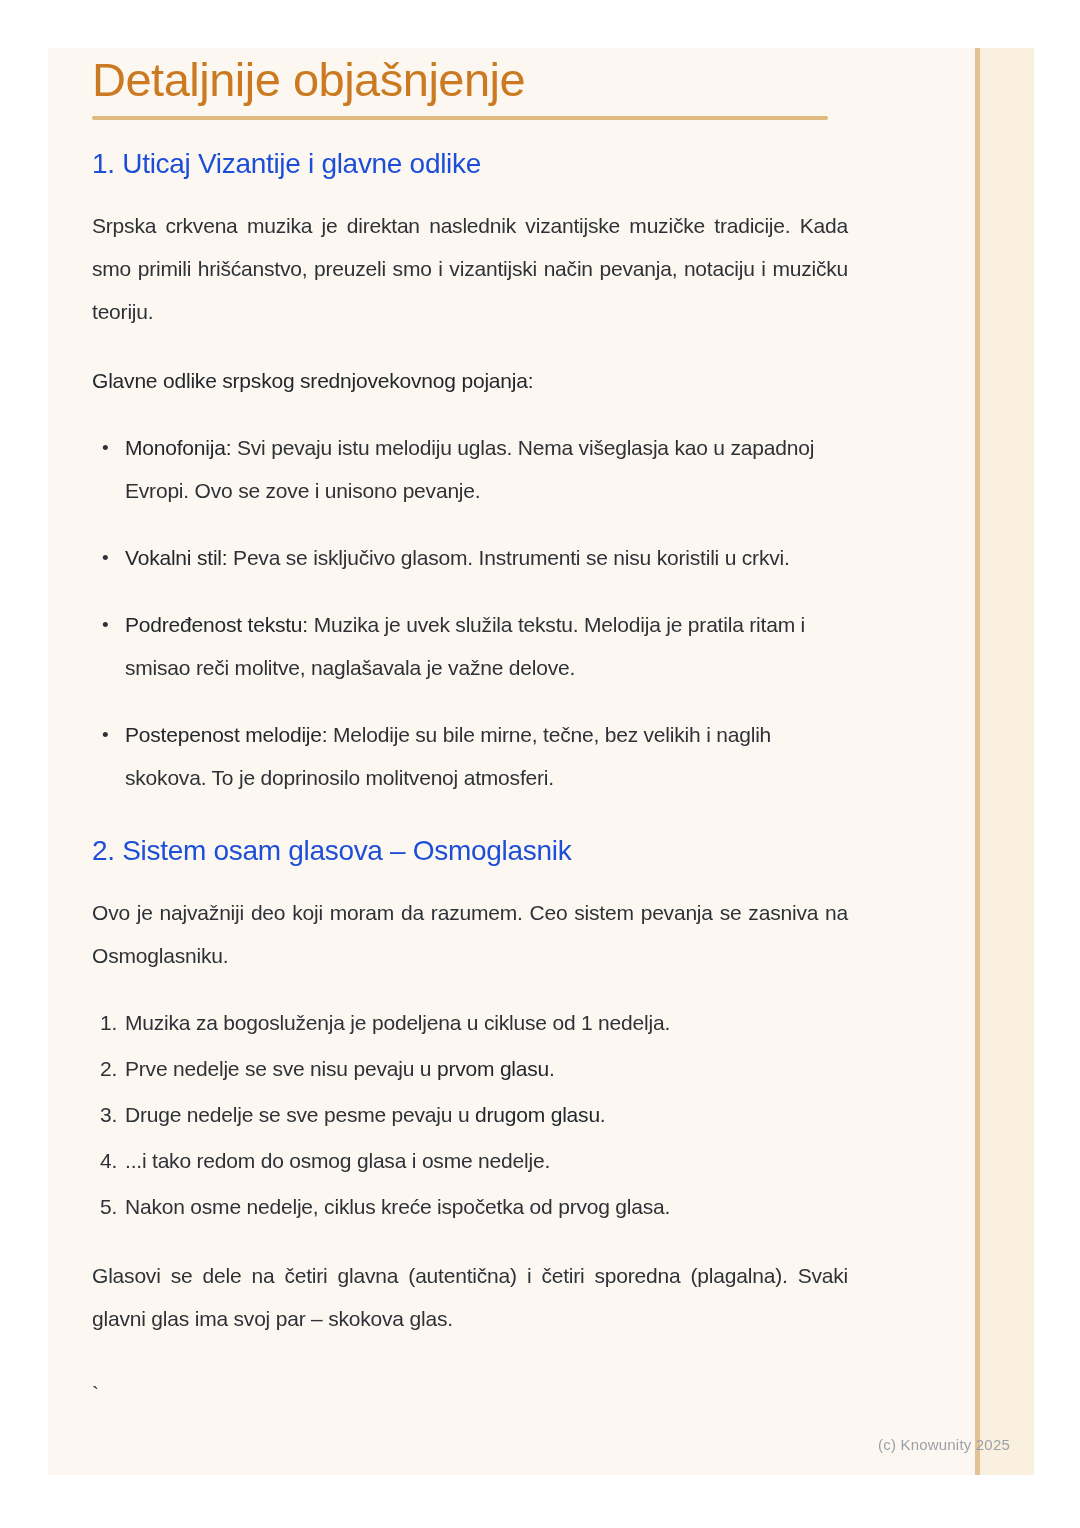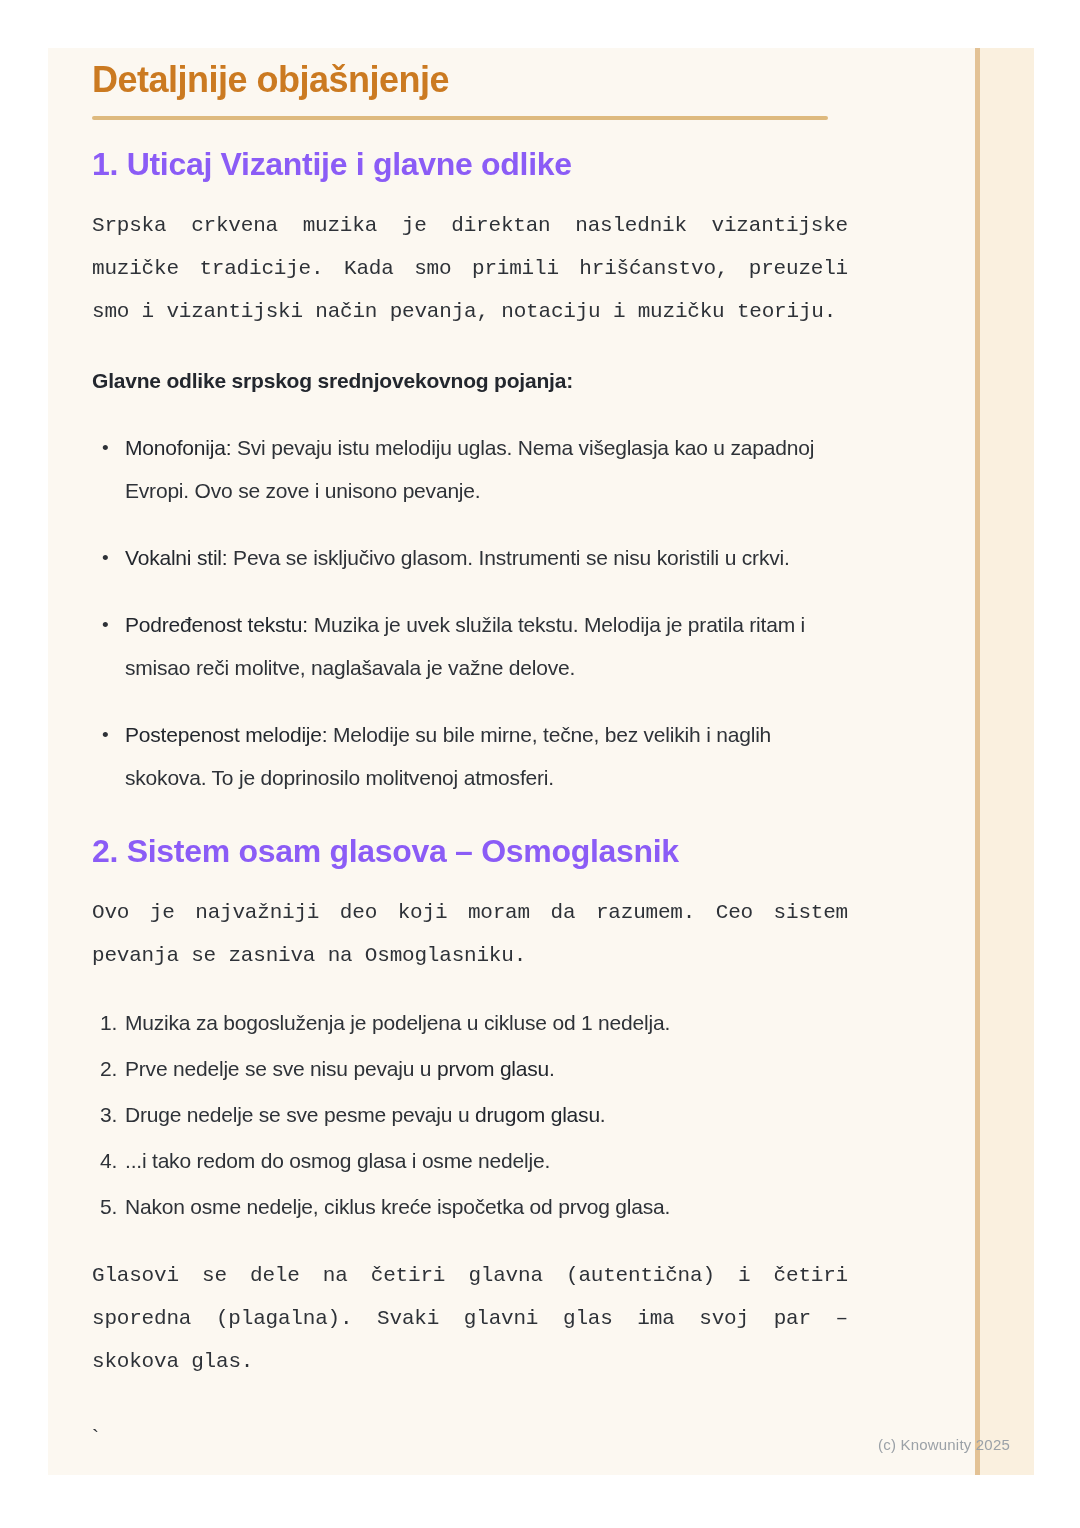--- a/index.html
+++ b/index.html
@@ -26,49 +26,48 @@
     position: absolute;
     left: 44px; top: 0;
     width: 756px;
     color: #2E3238;
     font-size: 21px;
     line-height: 43px;
     letter-spacing: -0.2px;
   }
   .doc-title {
     margin-top: 10px;
-    font-size: 36px;
+    font-size: 47px;
     line-height: 44px;
-    font-weight: 700;
+    font-weight: 400;
     color: #CB7A21;
     letter-spacing: -0.5px;
   }
   .title-divider {
     margin-top: 14px;
     width: 736px; height: 4px;
     background: #DEBA7F;
     border-radius: 2px;
   }
   .section-heading {
     margin-top: 26px;
-    font-size: 32px;
+    font-size: 28px;
     line-height: 36px;
-    font-weight: 700;
-    color: #8b5cf6;
+    font-weight: 400;
+    color: #1d4ed8;
     letter-spacing: -0.3px;
   }
   .section-heading.second { margin-top: 34px; }
   .para {
     margin-top: 22px;
     text-align: justify;
-    font-family: Liberation Mono, monospace;
   }
   .list-title {
     margin-top: 26px;
-    font-weight: 700;
+    font-weight: 400;
     color: #23272E;
   }
   .bullet-list { margin-top: 24px; }
   .bullet-item {
     position: relative;
     padding-left: 33px;
     margin-bottom: 24px;
   }
   .bullet-marker {
     position: absolute;

